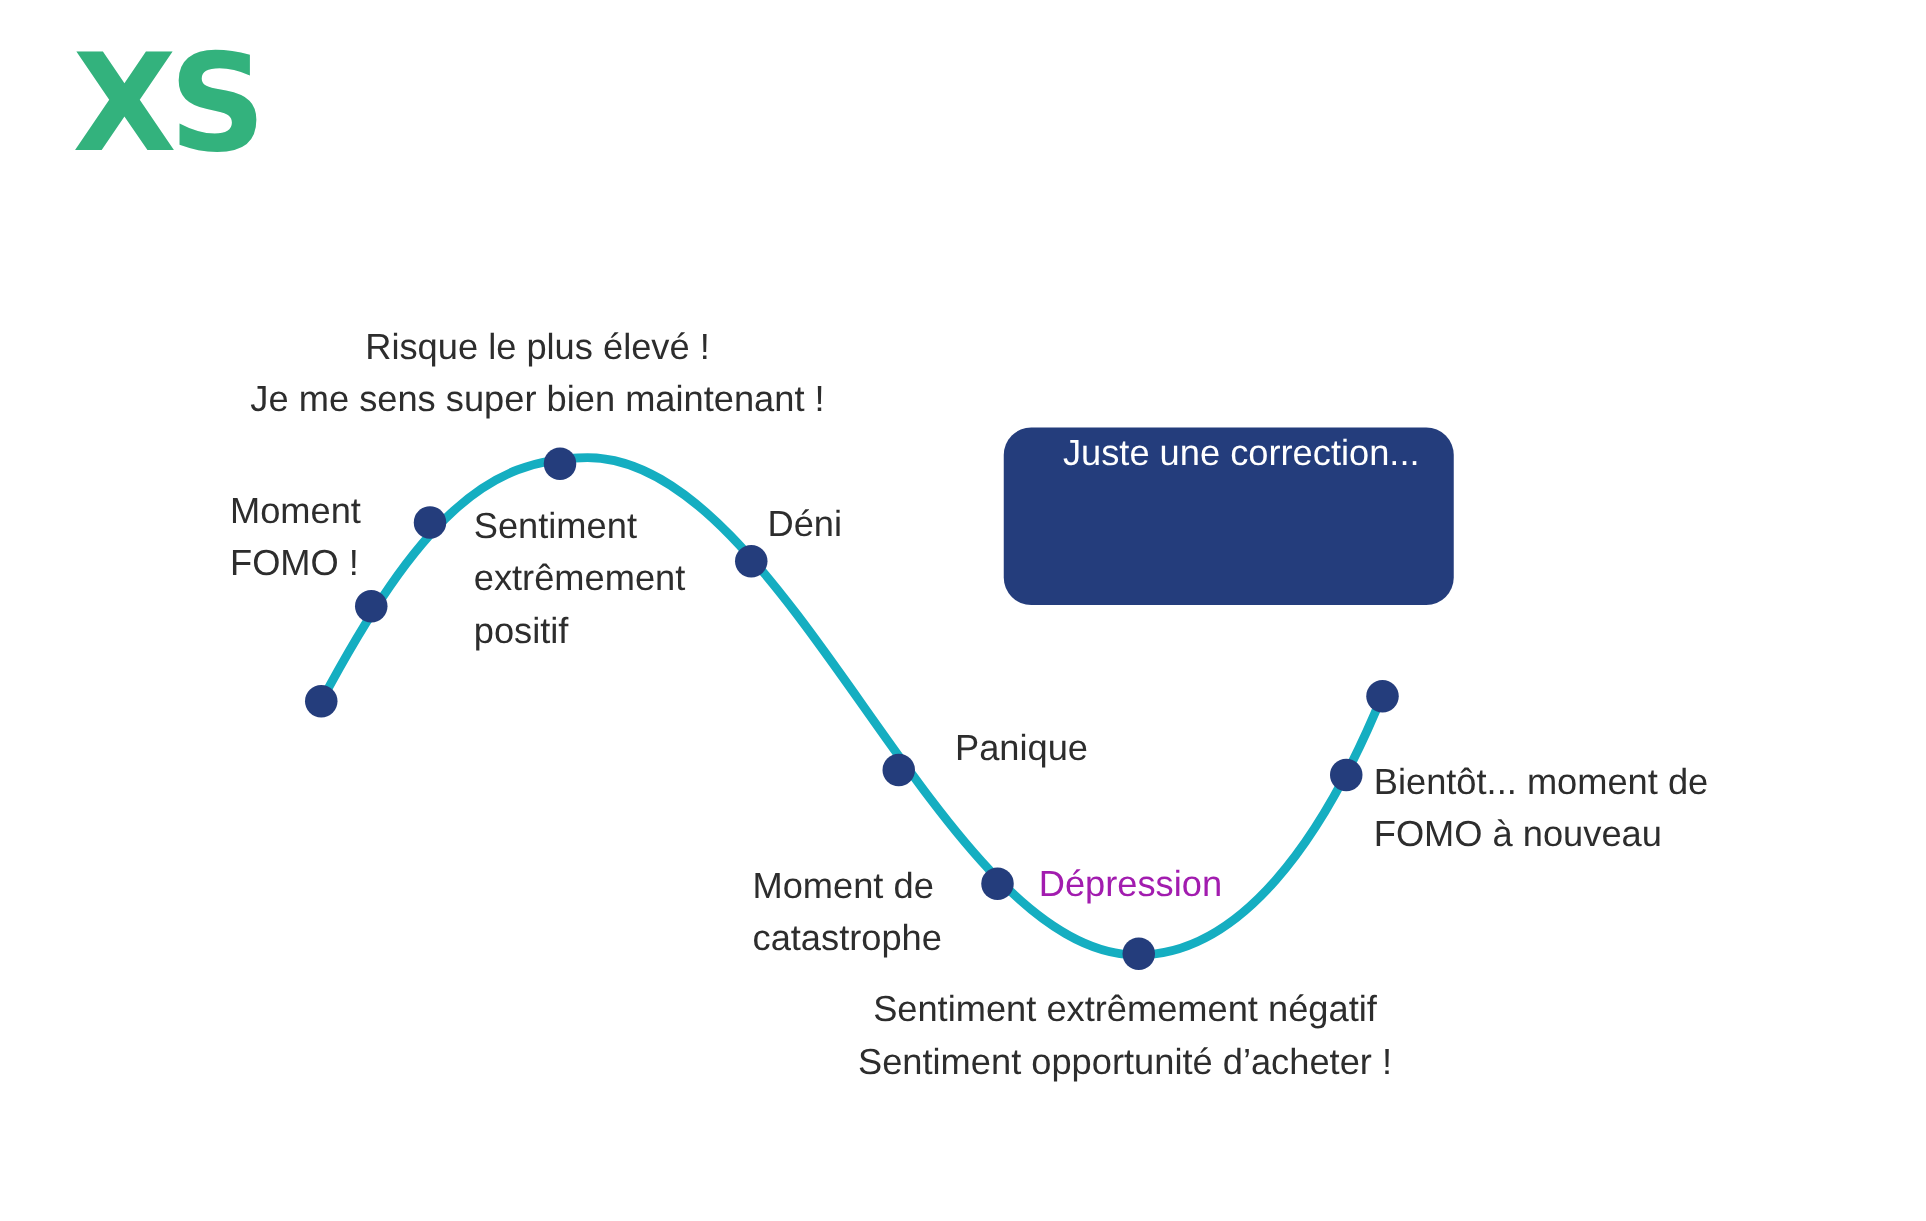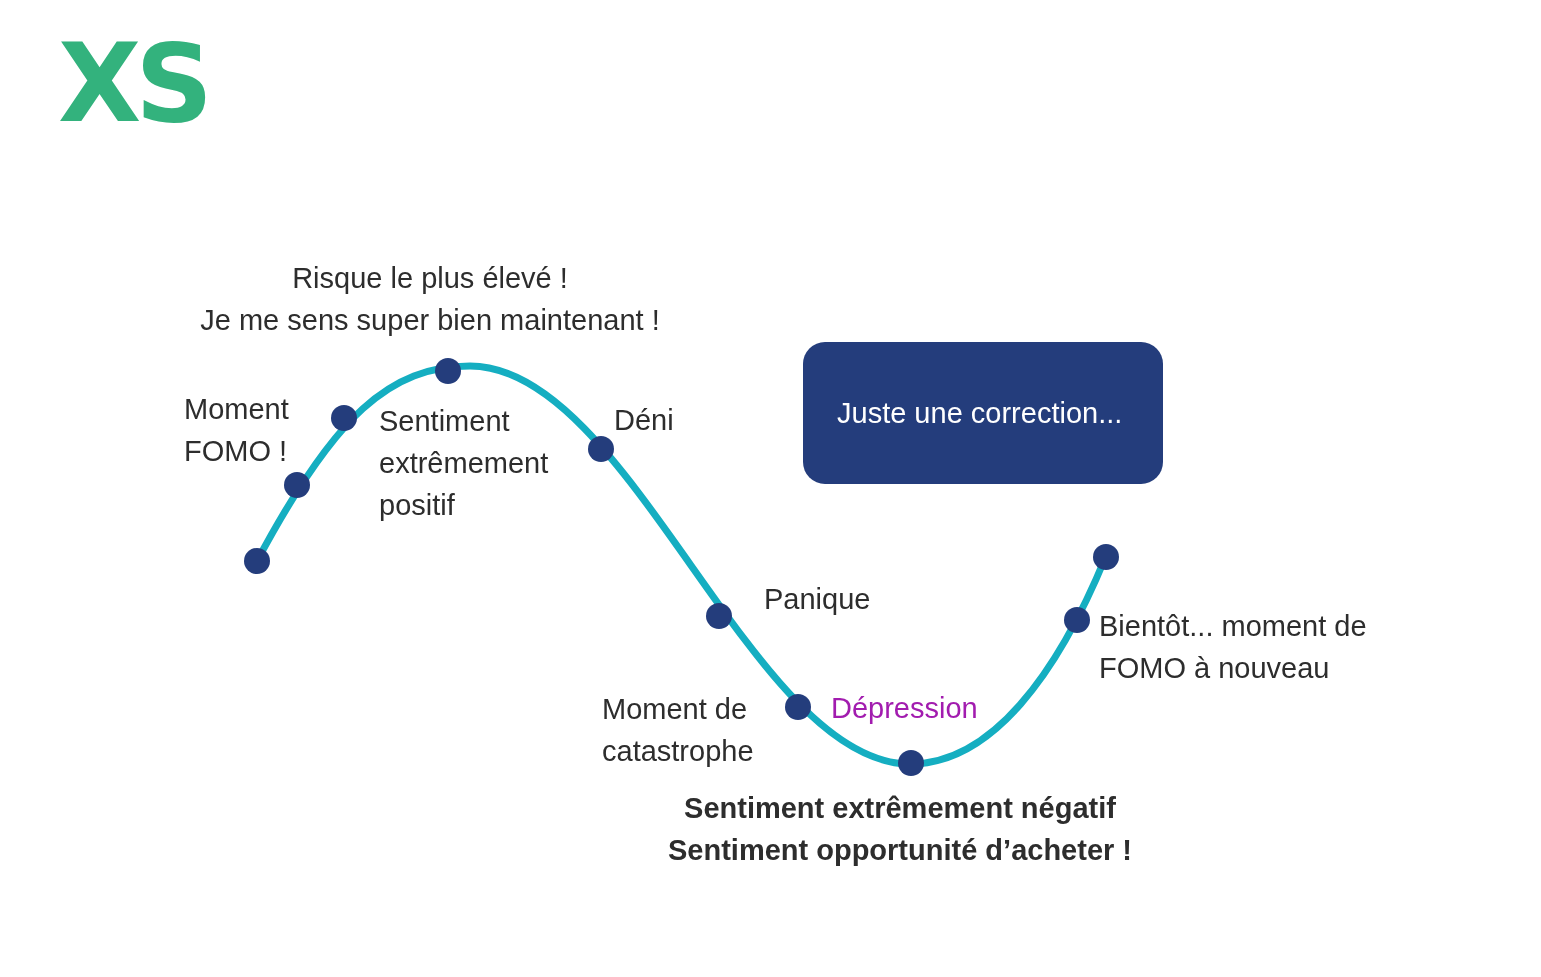--- a/index.html
+++ b/index.html
@@ -37,33 +37,32 @@
     color: #2d2d2d;
   }
   .lbl.center { text-align: center; }
   .lbl-top      { left: 150px; top: 257px; width: 560px; }
   .lbl-fomo     { left: 184px; top: 388px; }
   .lbl-positive { left: 379px; top: 400px; }
   .lbl-denial   { left: 614px; top: 399px; }
   .lbl-panic    { left: 736px; top: 578px; }
   .lbl-catas    { left: 602px; top: 688px; }
   .lbl-depress  { left: 831px; top: 687px; }
-  .lbl-bottom   { left: 600px; top: 787px; width: 600px; font-weight: bold; }
+  .lbl-bottom   { left: 600px; top: 787px; width: 600px; }
   .lbl-soon     { left: 1099px; top: 605px; }
   .callout {
     position: absolute;
     left: 803px;
     top: 342px;
     width: 360px;
     height: 142px;
     border-radius: 22px;
     display: flex;
-    flex-direction: column;
     justify-content: center;
-    padding-left: 34px;
+    padding-left: 20px;
     box-sizing: border-box;
     font-size: 29px;
     line-height: 42px;
     white-space: nowrap;
   }
 </style>
 </head>
 <body>
 
 <div class="page">

